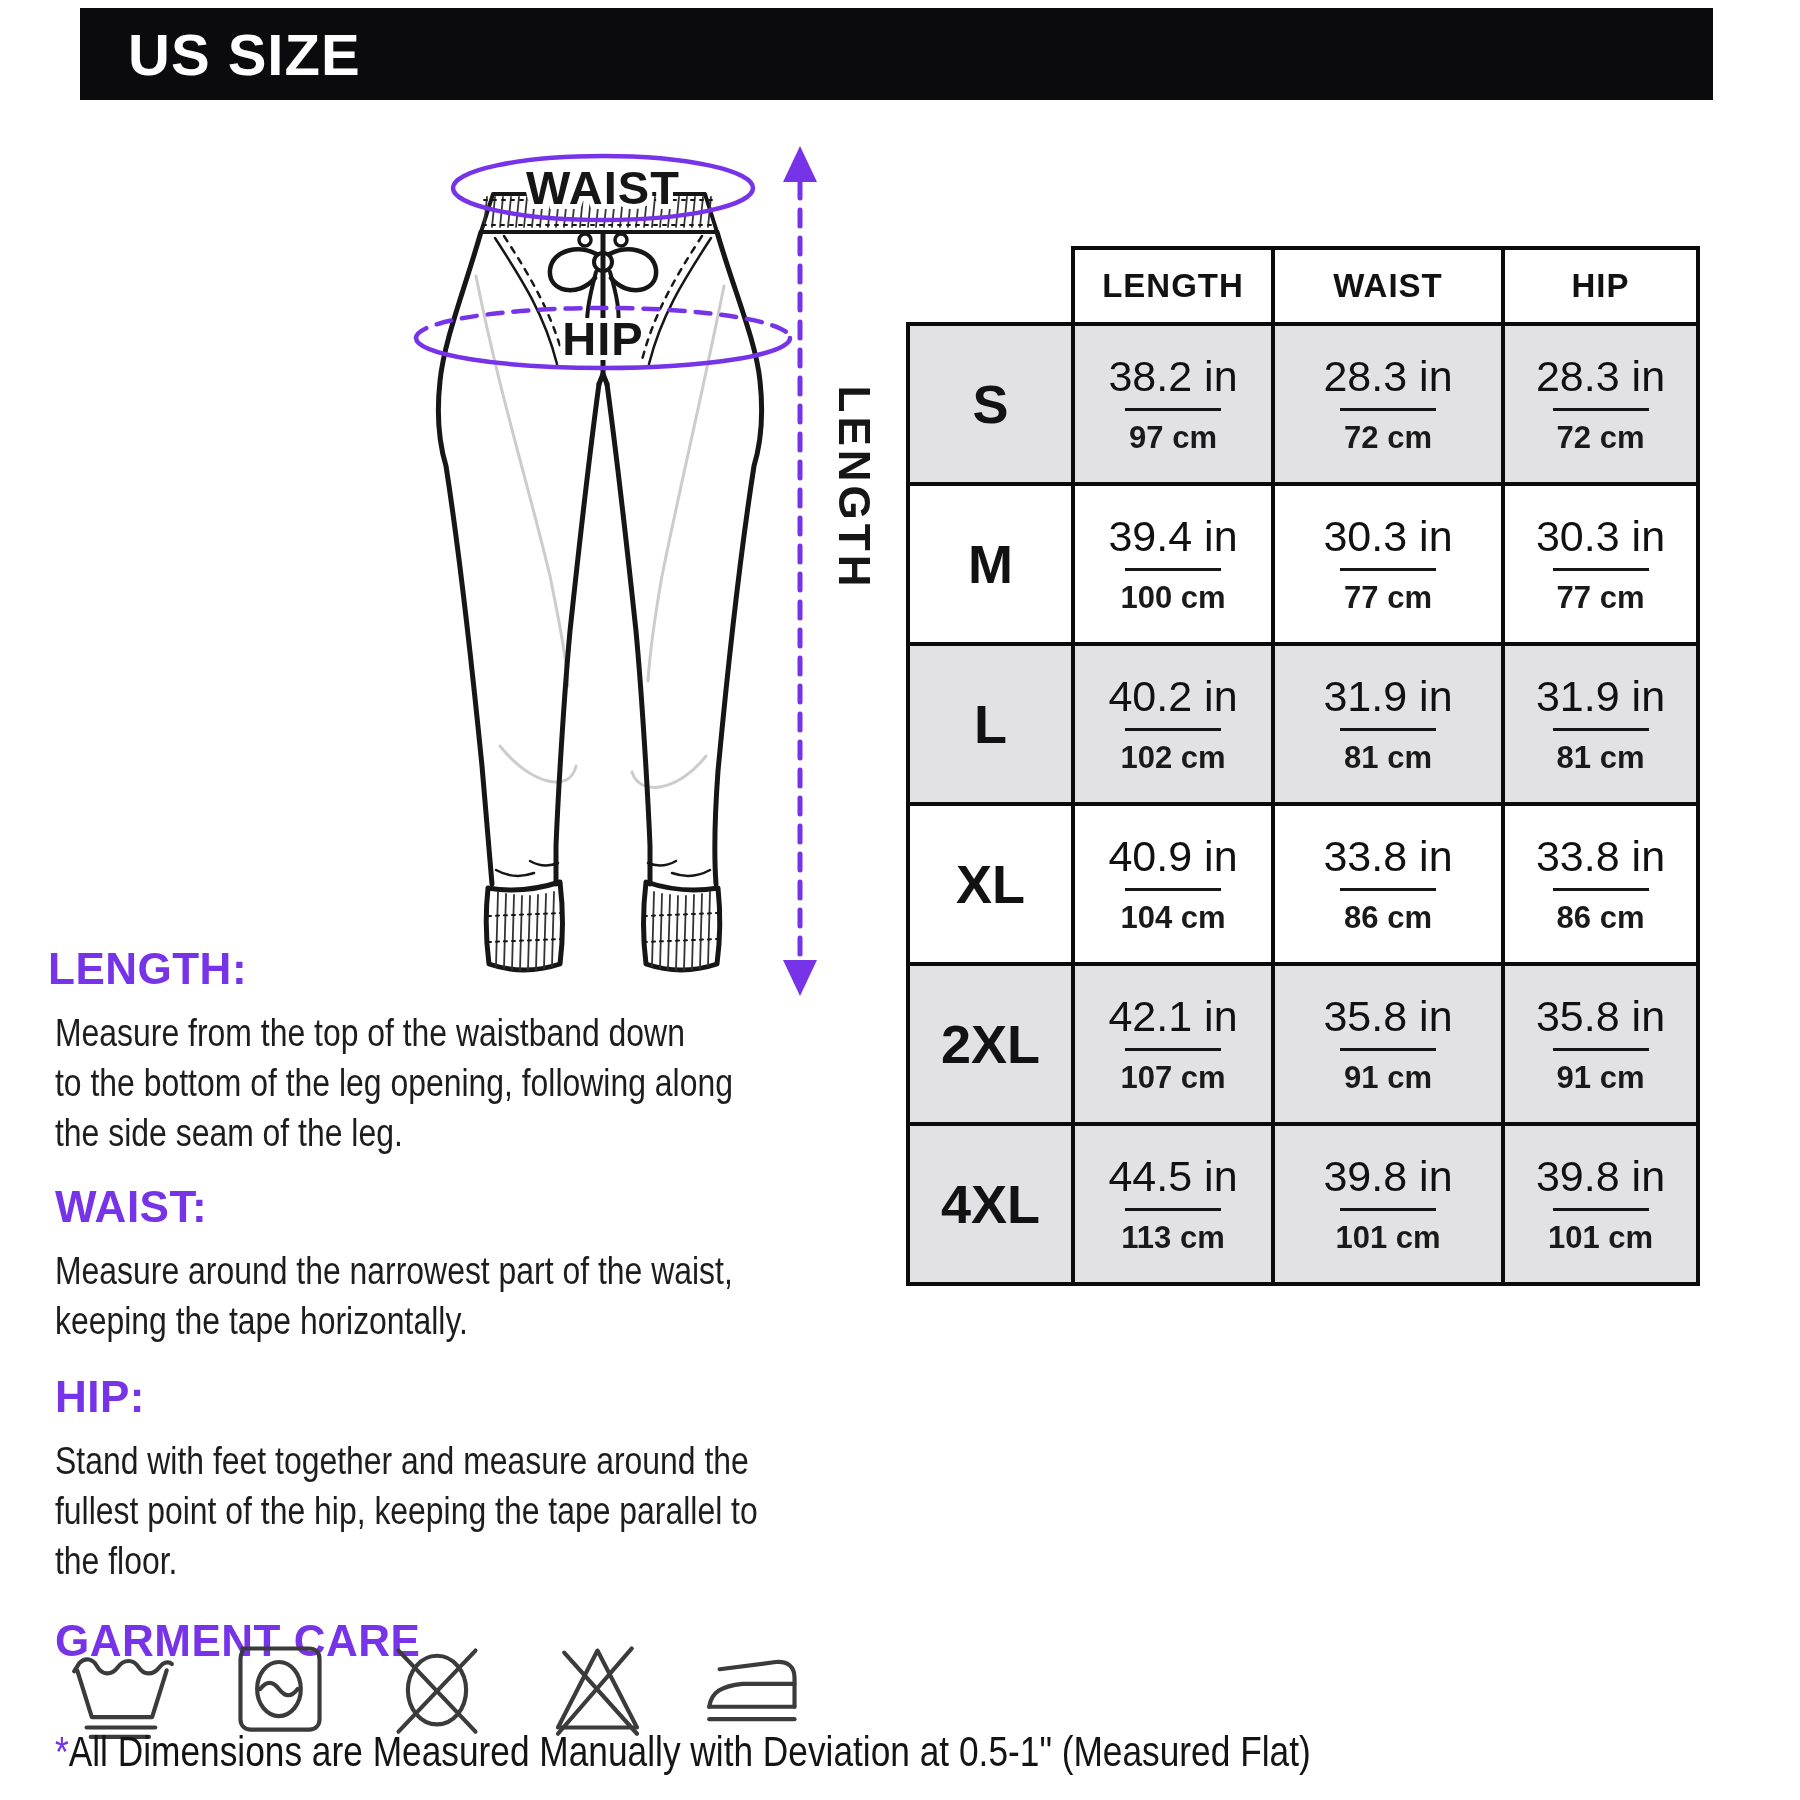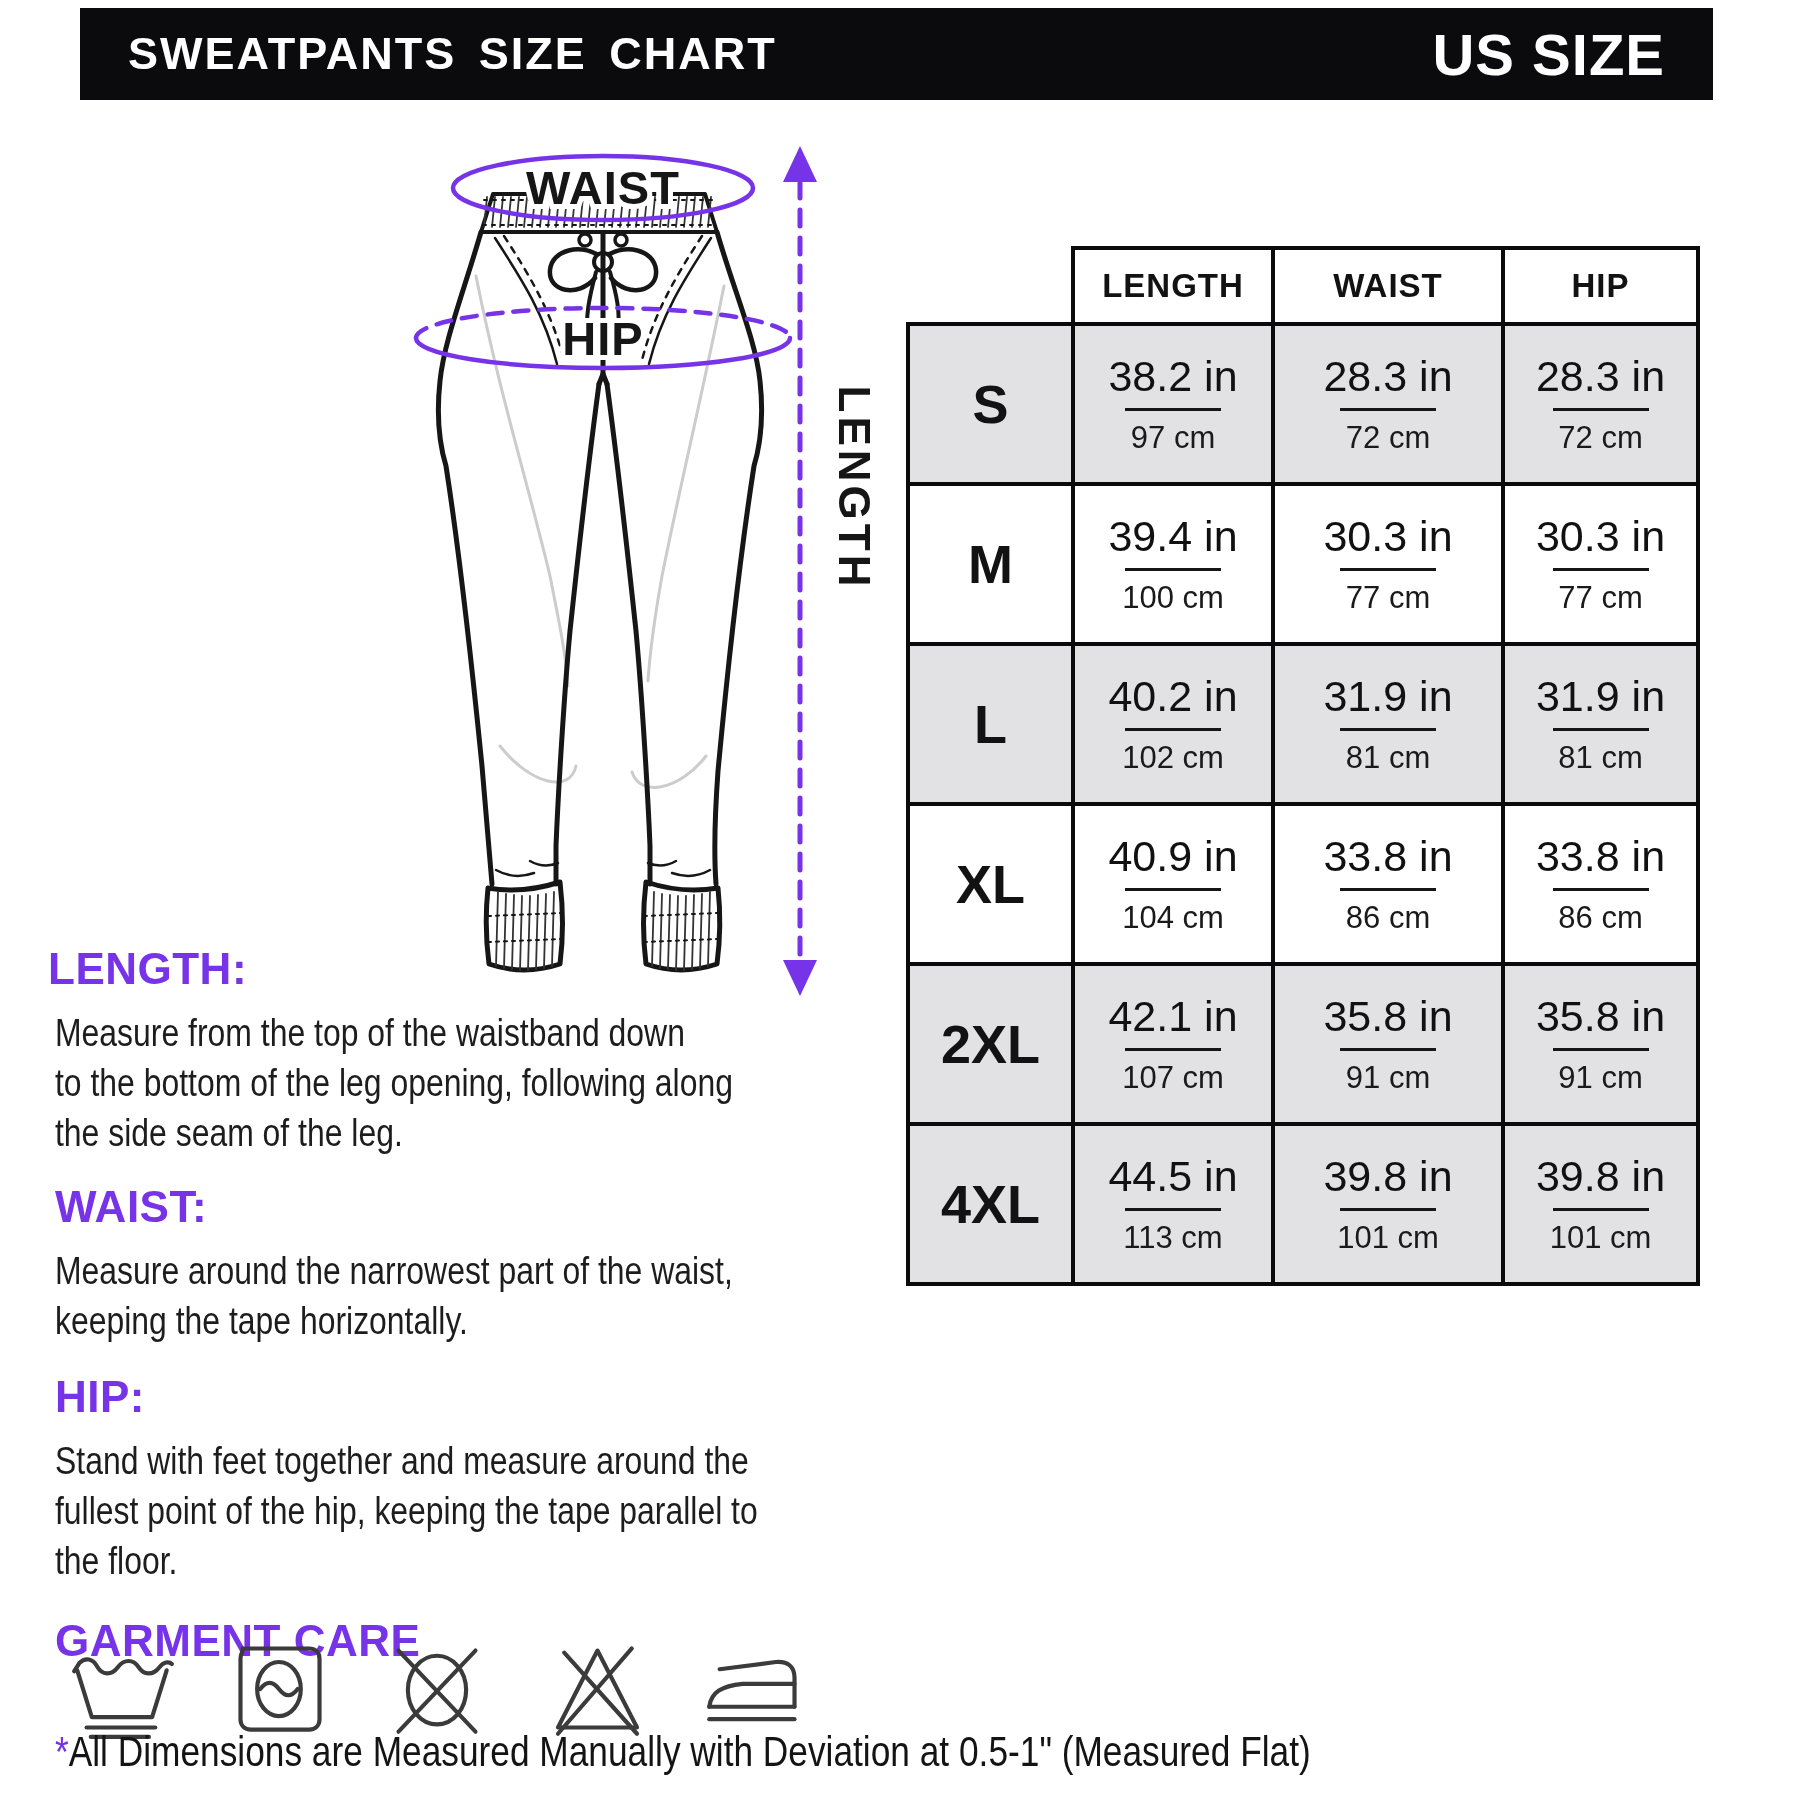--- a/index.html
+++ b/index.html
@@ -48,29 +48,28 @@
   .sizetable td, .sizetable th { border:4px solid #0b0b0b; padding:0; text-align:center; vertical-align:middle; }
   .sizetable th.corner { border:none; background:transparent; }
   .sizetable tr.hdr th { height:72px; background:#ffffff; font-size:33px; font-weight:700; letter-spacing:1px; color:#121212; }
   .sizetable tr.datarow td { height:156px; }
   .sizetable tr.gray  { background:#e2e2e4; }
   .sizetable tr.white { background:#ffffff; }
   .c0 { width:165px; } .c1 { width:200px; } .c2 { width:230px; } .c3 { width:195px; }
   td.size { font-size:54px; font-weight:700; color:#121212; }
   .val-in { font-size:43px; font-weight:400; color:#111111; }
   .rule   { width:96px; height:3px; background:#161616; margin:7px auto 9px auto; }
-  .val-cm { font-size:31px; font-weight:400; color:#1a1a1a; }
+  .val-cm { font-size:31px; font-weight:700; color:#1a1a1a; }
 </style>
 </head>
 <body>
 
 <div class="page">
 
   <div class="topbar">
-    <div class="bar-title">SWEATPANTS SIZE CHART</div>
     <div class="bar-right">US SIZE</div>
   </div>
 
   <div class="figure">
     <svg viewBox="0 0 500 880" width="500" height="880">
 
       <g fill="none" stroke="#cccccc" stroke-width="3" stroke-linecap="round">
         <path d="M96,150 C120,270 146,350 170,450 C180,500 186,530 188,560"></path>
         <path d="M344,160 C322,270 300,360 282,450 C274,495 270,525 268,555"></path>
         <path d="M120,620 C150,658 190,668 196,640"></path>

